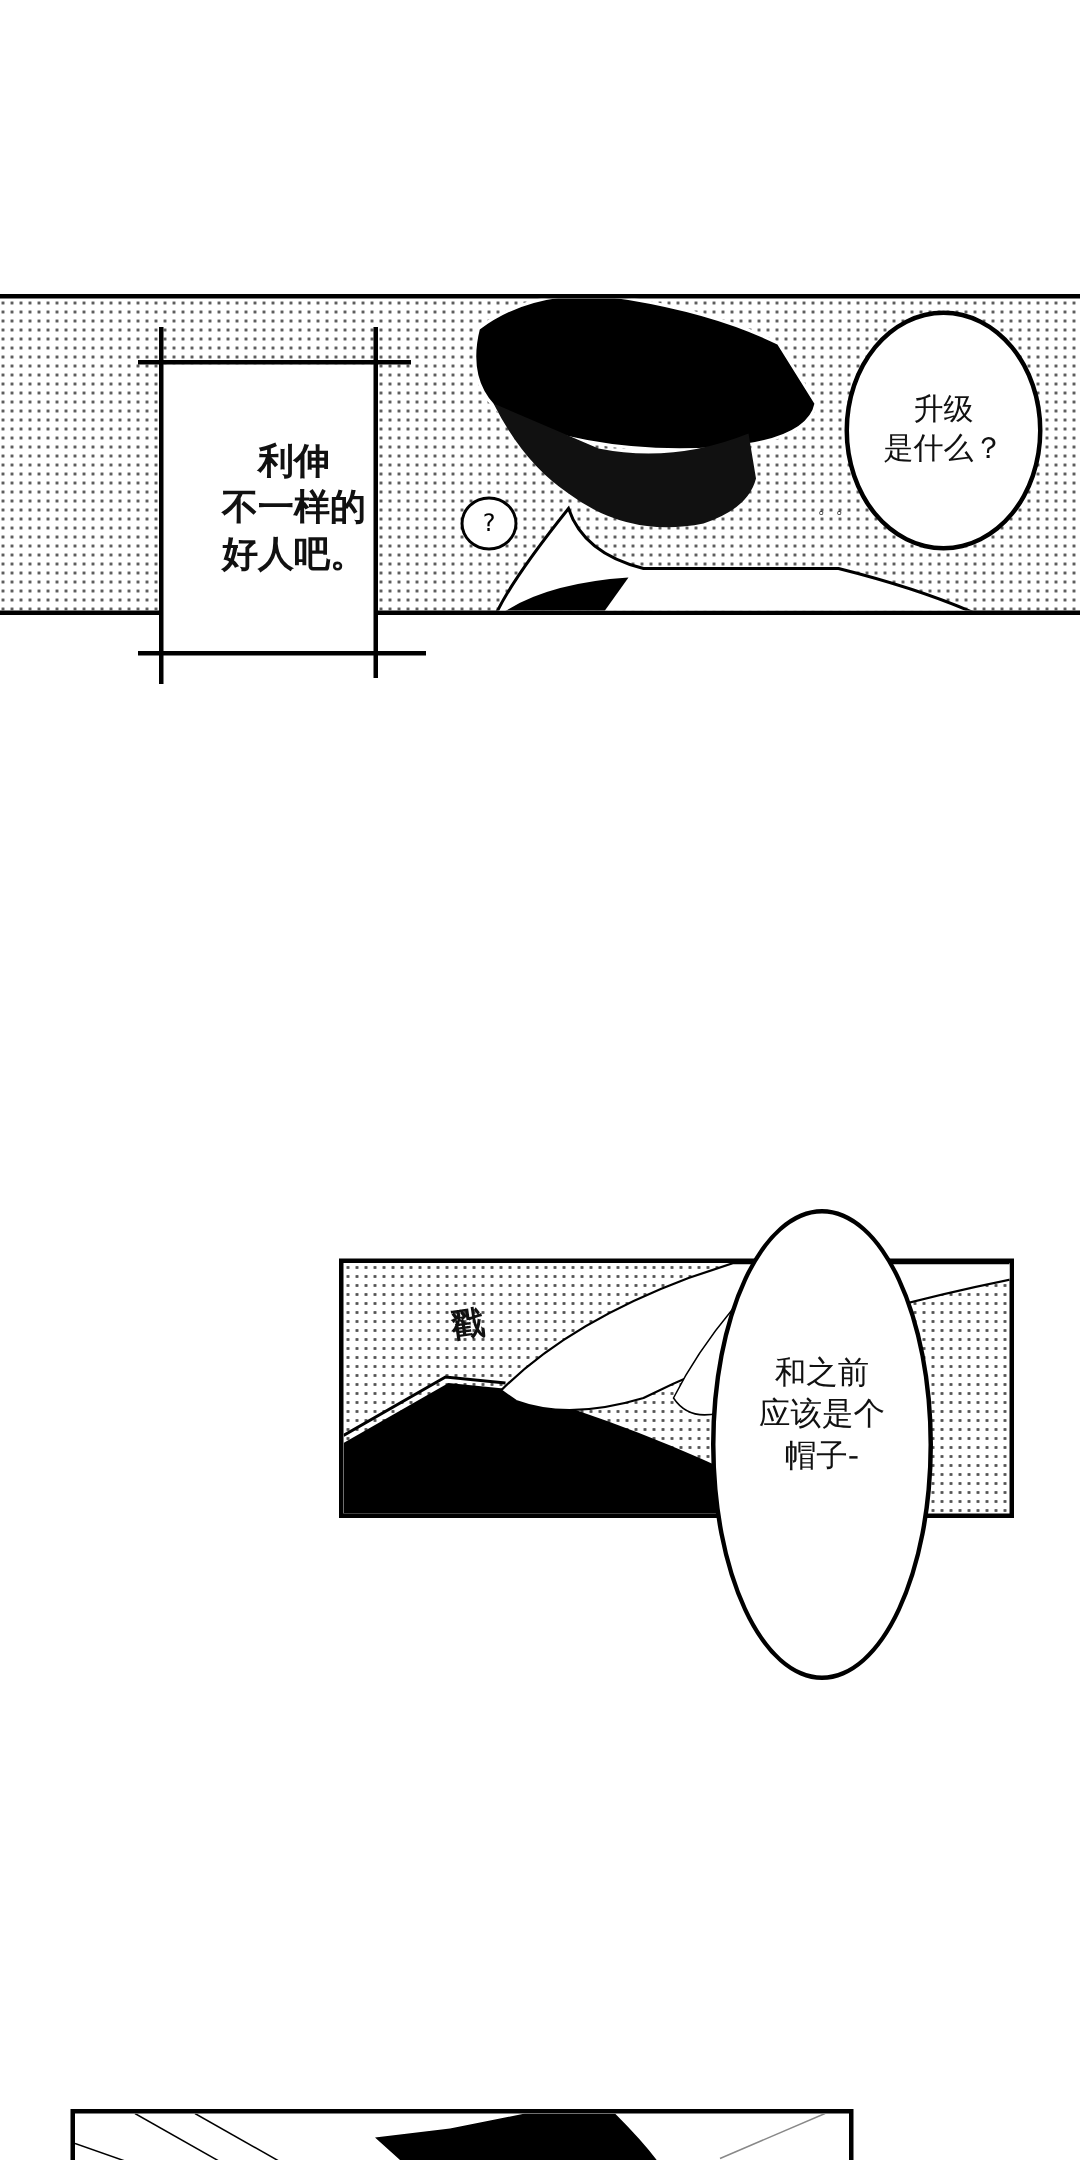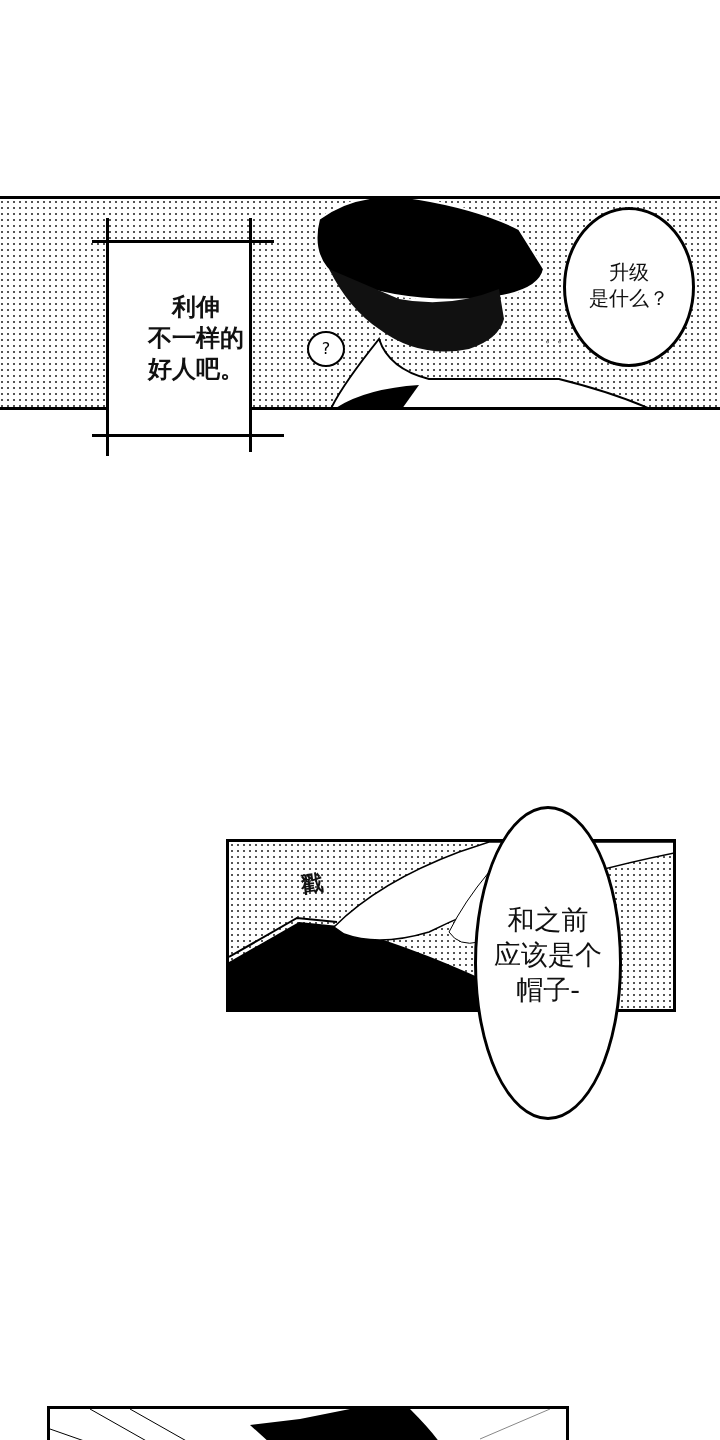--- a/index.html
+++ b/index.html
@@ -54,21 +54,21 @@
   <svg class="shape" style="left:0;top:0" width="450" height="173" viewBox="0 0 450 173">
     <path d="M0 120 L70 80 L110 84 Q200 110 280 150 L290 173 L0 173 Z" fill="#000"></path>
     <path d="M0 115 L68 76 L108 80" fill="none" stroke="#000" stroke-width="2"></path>
     <path d="M105 85 Q150 40 230 10 L260 0 L450 0 L450 10 Q300 40 200 90 Q150 105 115 92 Z" fill="#fff" stroke="#000" stroke-width="1.5"></path>
     <path d="M220 90 Q235 60 260 30 L275 30 Q270 70 250 100 Q230 105 220 90 Z" fill="#fff" stroke="#000" stroke-width="1"></path>
   </svg>
   <div class="text" style="left:72px; top:28px; font-size:22px; transform:rotate(-8deg);">戳</div>
 </div>
 
 <div class="bubble" style="left:474px; top:806px; width:148px; height:314px;"></div>
-<div class="text" style="left:484px; top:902px; width:128px; font-size:27px; font-weight:normal;">
+<div class="text" style="left:484px; top:902px; width:128px; font-size:21px; font-weight:normal;">
   <div>和之前</div>
   <div>应该是个</div>
   <div>帽子-</div>
 </div>
 
 <div class="panel" style="left:47px; top:1406px; width:522px; height:60px; background-image:none;">
   <svg class="shape" style="left:0;top:0" width="522" height="60" viewBox="0 0 522 60">
     <line x1="40" y1="0" x2="100" y2="34" stroke="#000" stroke-width="1"></line>
     <line x1="80" y1="0" x2="140" y2="34" stroke="#000" stroke-width="1"></line>
     <line x1="0" y1="20" x2="40" y2="34" stroke="#000" stroke-width="1"></line>

